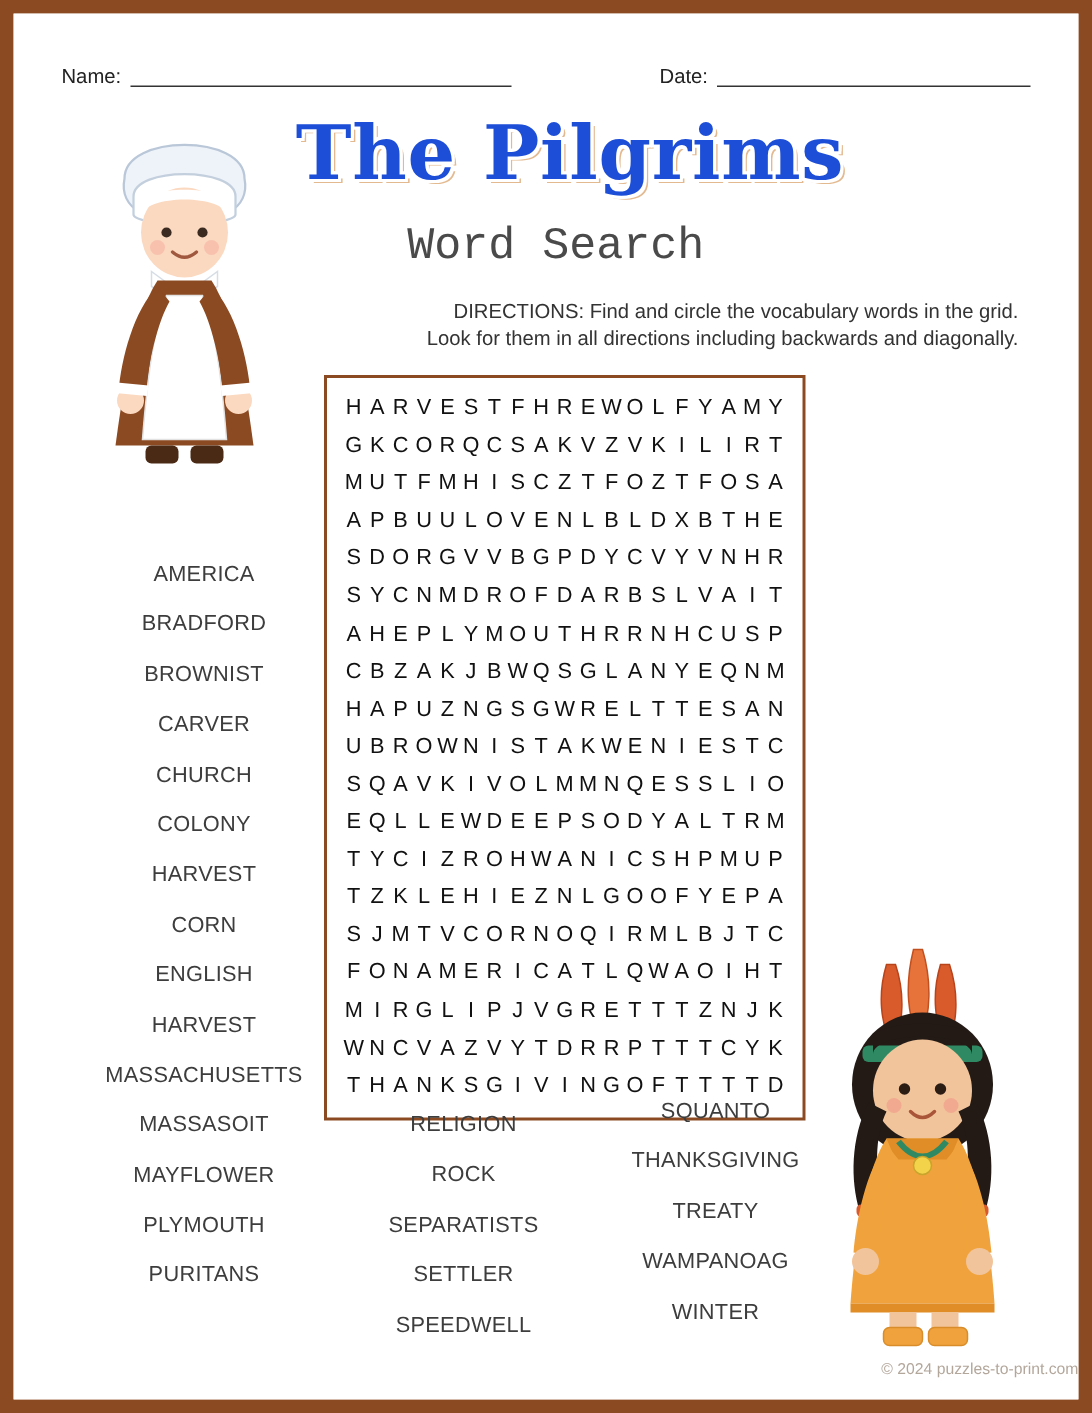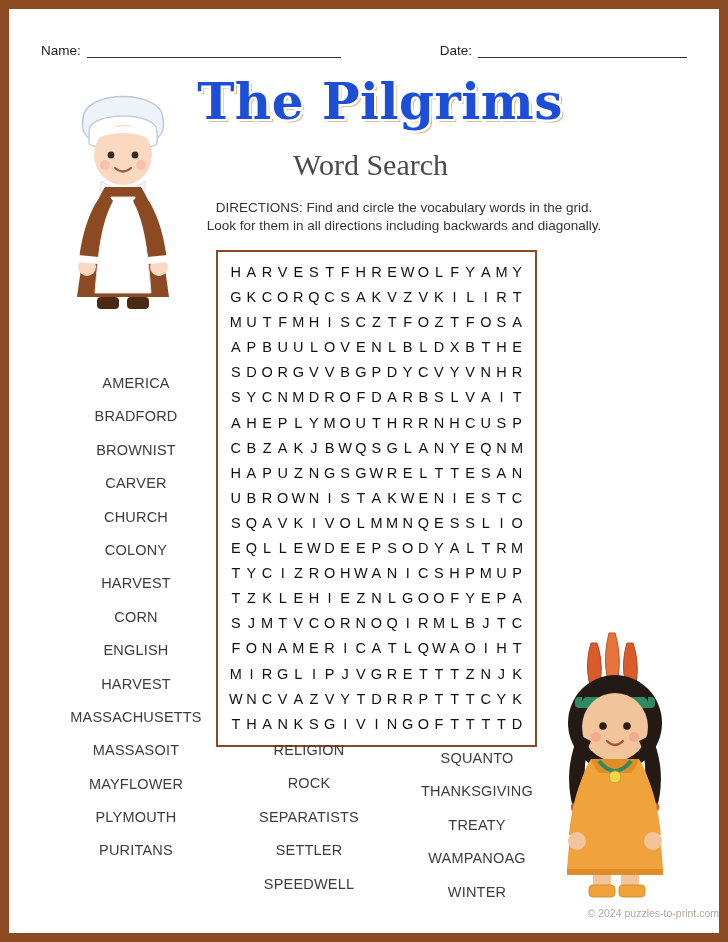--- a/index.html
+++ b/index.html
@@ -58,29 +58,29 @@
       2px 2px 0 #fff, -2px 2px 0 #fff, 2px -2px 0 #fff, -2px -2px 0 #fff,
       3px 3px 0 #e3b98f;
     margin-left: 32px;
   }
   .subtitle{
     position:absolute;
     top:139px;left:0;right:0;
     text-align:center;
     font-size:30px;
     color:#4a4a4a;
-    font-family:Liberation Serif, serif;
+    font-family:Liberation Mono, monospace;
     padding-left:13px;
   }
 
   
   .directions{
     position:absolute;
     top:190px;left:120px;right:40px;
-    text-align:center;
+    text-align:right;
     font-size:13.5px;
     line-height:18px;
     color:#333;
   }
 
   
   .gridbox{
     position:absolute;
     left:207px;top:241px;
     width:297px;
@@ -117,21 +117,21 @@
     color:#3d3d3d;
     letter-spacing:0.2px;
   }
   .wl-col div{
     height:33.4px;
     line-height:33.4px;
     white-space:nowrap;
   }
   .wl-col-1{left:0px;width:214px;}
   .wl-col-2{left:180px;width:200px;top:367px;}
-  .wl-col-3{left:348px;width:200px;top:375px;}
+  .wl-col-3{left:348px;width:200px;top:358px;}
 
   
   .footer{
     position:absolute;
     bottom:14px;left:0;right:0;
     text-align:right;
     font-size:10.5px;
     color:#b3a79c;
   }
 

